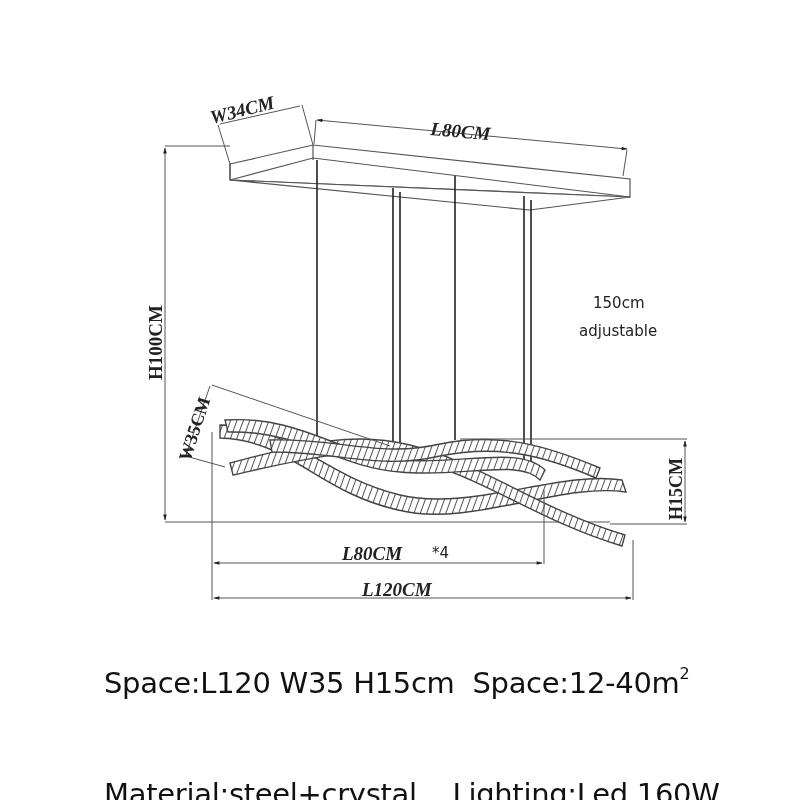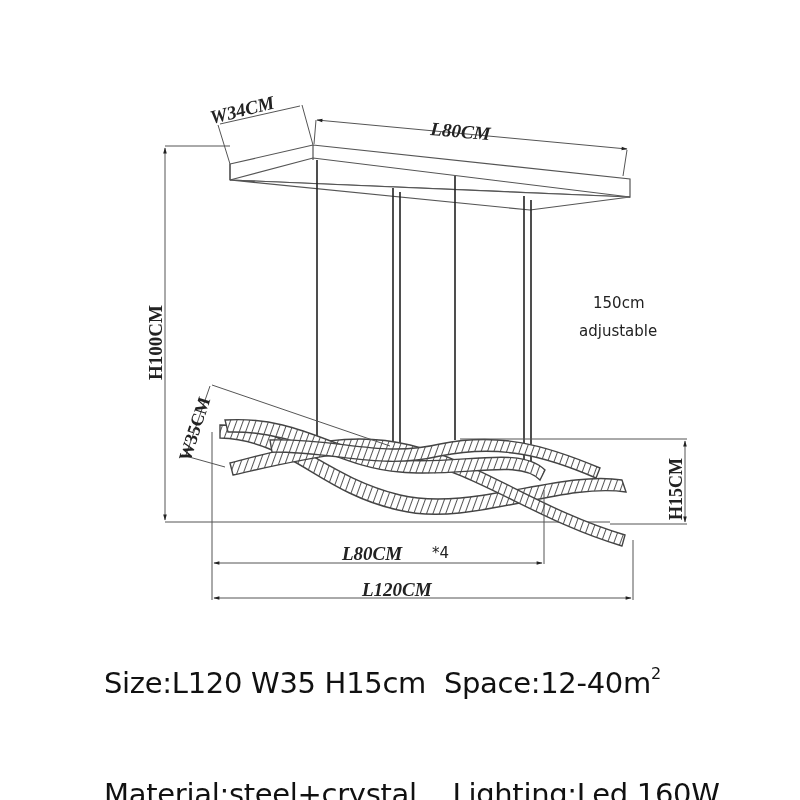--- a/index.html
+++ b/index.html
@@ -98,14 +98,14 @@
   <text class="dim" font-size="19" x="342" y="560">L80CM</text>
   <text class="note" font-size="17" x="432" y="558">*4</text>
 
   <g stroke="#555" stroke-width="1" fill="none">
     <line x1="633" y1="540" x2="633" y2="600"></line>
     <line x1="214" y1="598" x2="631" y2="598" marker-start="url(#arr)" marker-end="url(#arr)"></line>
   </g>
   <text class="dim" font-size="19" x="362" y="596">L120CM</text>
 </svg>
 
-<div class="spec" id="spec-row-1"><span>Size:L120 W35 H15cm</span>  <span><span>Space:12-40m</span><span class="sup">2</span></span></div>
+<div class="spec" id="spec-row-1"><span>Space:L120 W35 H15cm</span>  <span><span>Space:12-40m</span><span class="sup">2</span></span></div>
 <div class="spec" id="spec-row-2"><span>Material:steel+crystal</span>    <span>Lighting:Led 160W</span></div>
 
 </body></html>

